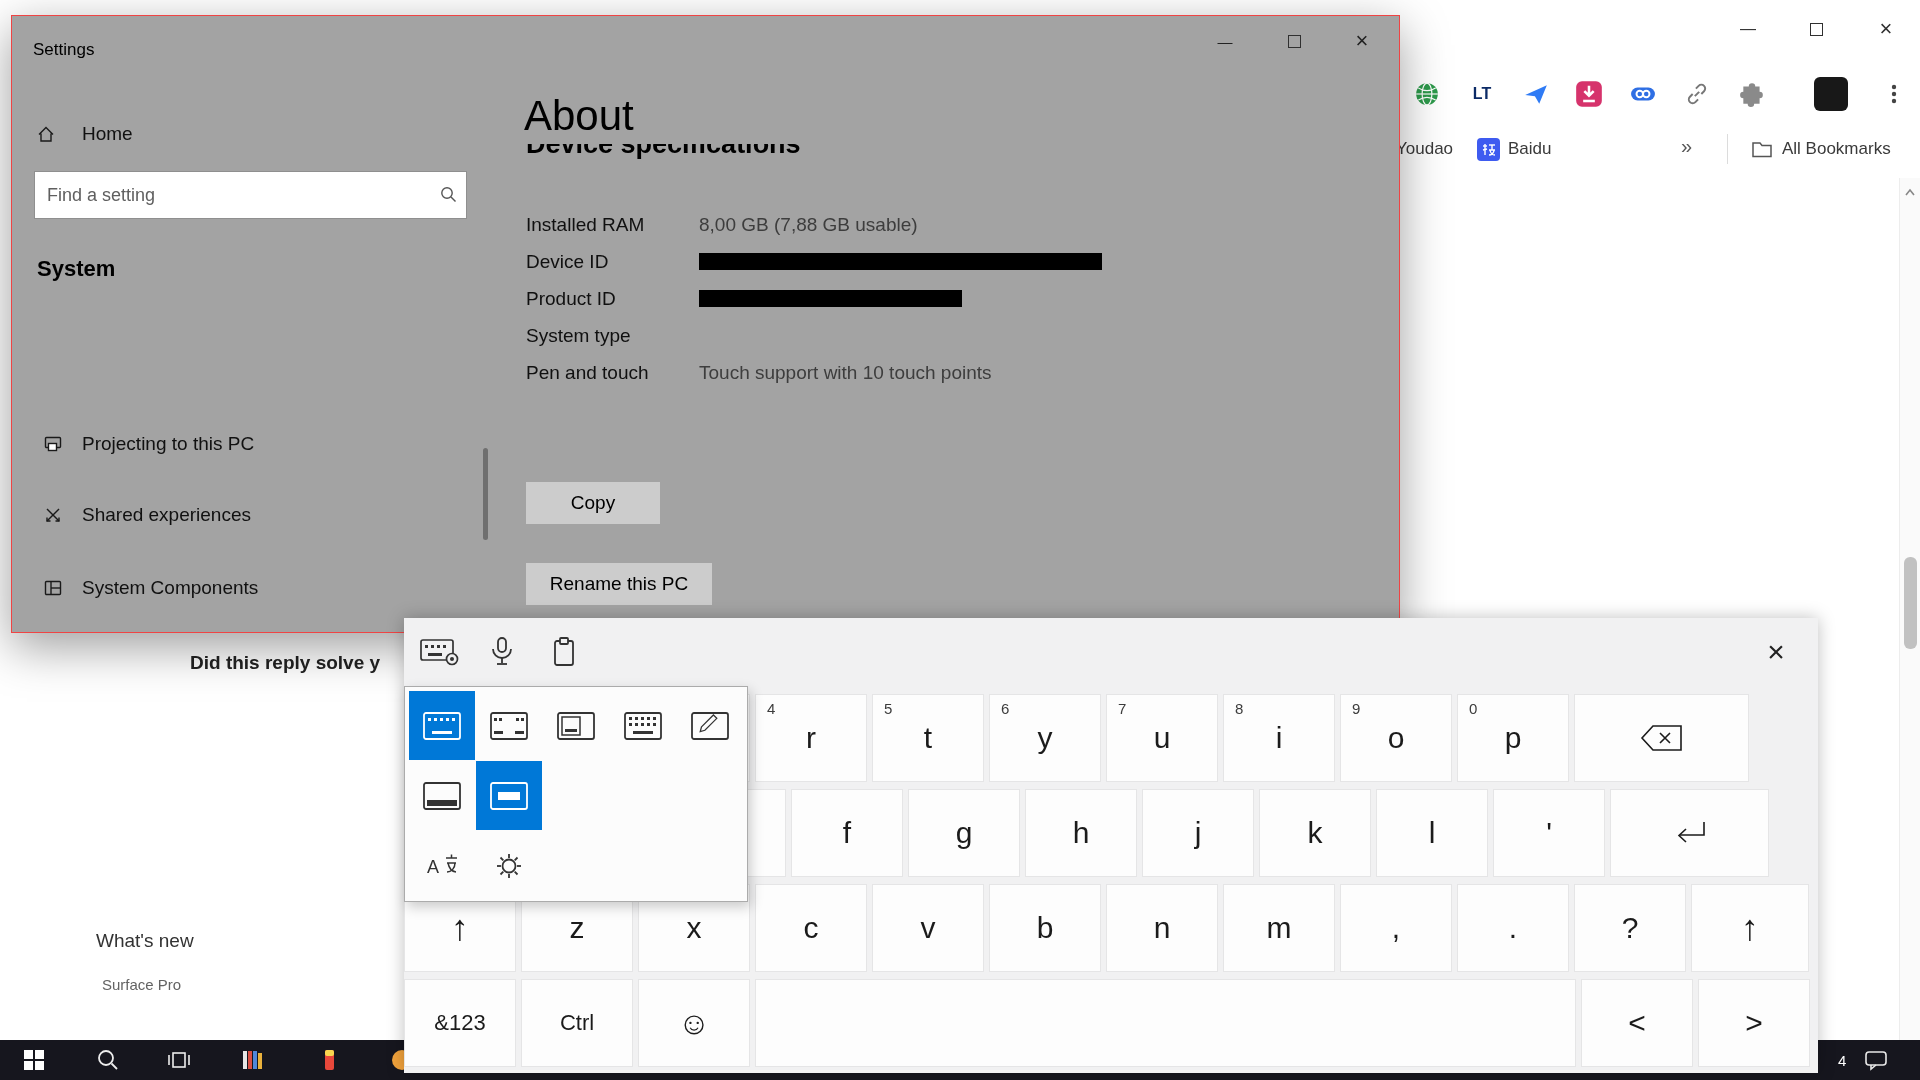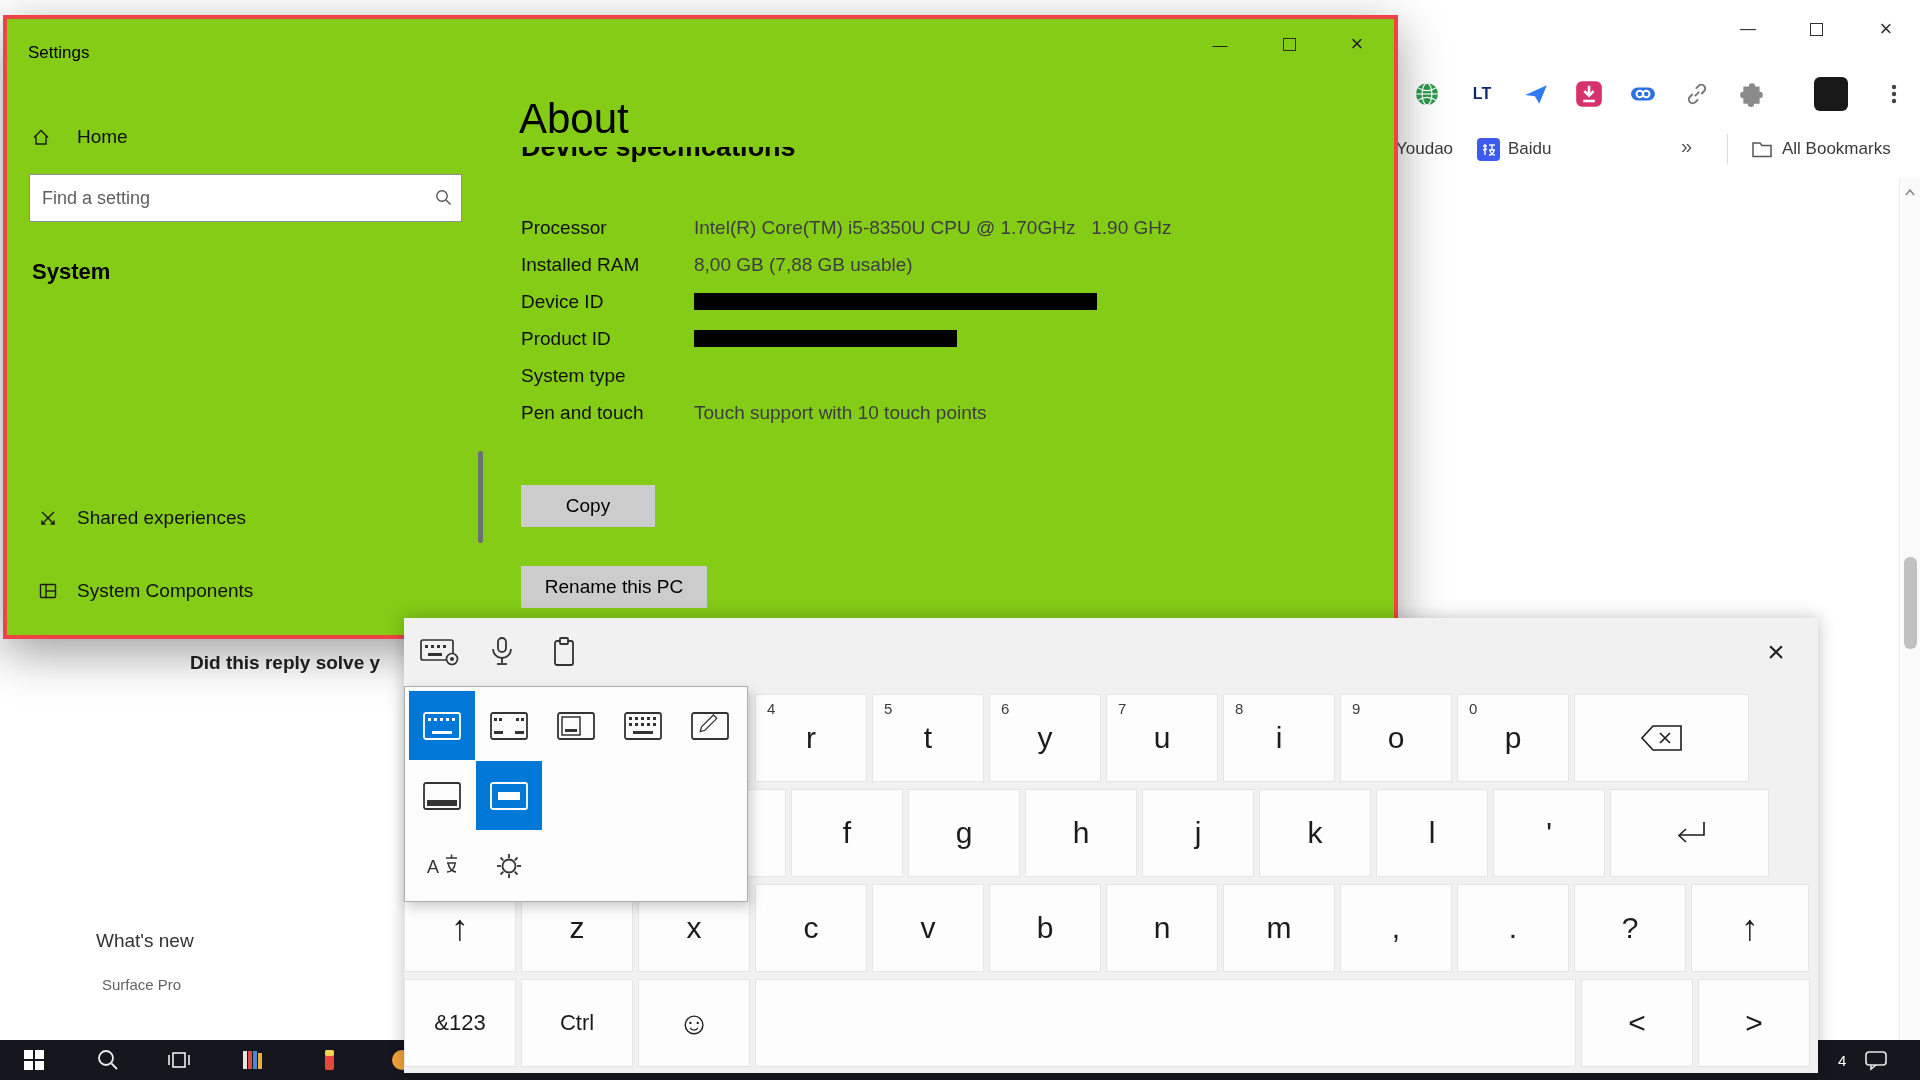--- a/index.html
+++ b/index.html
@@ -25,21 +25,21 @@
   .pg-reply{position:absolute;left:190px;top:652px;font-size:19px;font-weight:bold;color:#222;white-space:nowrap;}
   .pg-whatsnew{position:absolute;left:96px;top:930px;font-size:19px;color:#333;}
   .pg-surface{position:absolute;left:102px;top:976px;font-size:15px;color:#636363;}
 
   
   #taskbar{position:absolute;left:0;top:1040px;width:1920px;height:40px;background:#16161e;z-index:20;}
   .tb-btn{position:absolute;top:0;width:48px;height:40px;display:flex;align-items:center;justify-content:center;}
   .tb-clock{position:absolute;top:12px;color:#fff;font-size:15px;}
 
   
-  #settings{position:absolute;left:3px;top:15px;width:1387px;height:616px;background:#84cc16;border:4px solid #ef4444;box-shadow:0 14px 45px rgba(0,0,0,.38);z-index:10;}
+  #settings{position:absolute;left:11px;top:15px;width:1387px;height:616px;background:#a3a3a3;border:1px solid #ef4444;box-shadow:0 14px 45px rgba(0,0,0,.38);z-index:10;}
   .swin-title{position:absolute;left:21px;top:24px;font-size:17px;color:#000;}
   .swin-btn{position:absolute;top:9px;width:48px;height:32px;display:flex;align-items:center;justify-content:center;color:#222;font-size:15px;}
   .home-row{position:absolute;left:24px;top:100px;height:36px;display:flex;align-items:center;}
   .home-label{font-size:19px;color:#111;margin-left:26px;}
   .search-box{position:absolute;left:22px;top:155px;width:431px;height:46px;border:1px solid #8f8f8f;background:#fff;display:flex;align-items:center;}
   .search-input{flex:1;border:none;outline:none;font-size:18px;padding:0 10px 0 12px;font-family:"Liberation Sans",sans-serif;color:#222;background:transparent;}
   .search-input::placeholder{color:#5f5f5f;}
   .search-mag{width:34px;display:flex;align-items:center;justify-content:center;}
   .sec-title{position:absolute;left:25px;top:240px;font-size:22px;font-weight:bold;color:#000;}
   .nav-item{position:absolute;left:0;width:470px;height:52px;display:flex;align-items:center;padding-left:30px;box-sizing:border-box;}
@@ -264,20 +264,31 @@
       <input class="search-input" placeholder="Find a setting" style="">
       <span class="search-mag">
         <svg width="20" height="20" viewBox="0 0 20 20">
             <circle cx="8" cy="8" r="5.2" fill="none" stroke="#555" stroke-width="1.4"></circle>
             <line x1="12" y1="12" x2="16.5" y2="16.5" stroke="#555" stroke-width="1.4"></line>
           </svg>
       </span>
     </div>
     <div class="sec-title">System</div>
 
+    <div class="nav-item" style="top:402px;">
+      <span class="nav-icon">
+          <svg width="20" height="20" viewBox="0 0 20 20">
+            <g fill="none" stroke="#1a1a1a" stroke-width="1.4">
+              <rect x="2.5" y="3.5" width="15" height="10" rx="1"></rect>
+              <rect x="5.5" y="9.5" width="8" height="7" fill="#fff"></rect>
+            </g>
+          </svg>
+        </span>
+      <span class="nav-label">Projecting to this PC</span>
+    </div>
     <div class="nav-item" style="top:473px;">
       <span class="nav-icon">
           <svg width="20" height="20" viewBox="0 0 20 20">
             <g fill="none" stroke="#1a1a1a" stroke-width="1.4">
               <path d="M4 4 L16 16"></path>
               <path d="M12.5 16 H16 V12.5"></path>
               <path d="M16 4 L4 16"></path>
               <path d="M4 12.5 V16 H7.5"></path>
             </g>
           </svg>
@@ -297,24 +308,20 @@
       <span class="nav-label">System Components</span>
     </div>
     <div class="side-scroll"></div>
 
     <div class="about-title">About</div>
     <div class="spec-head-clip">
         <span>Device specifications</span>
       </div>
 
     <div id="specs">
-      <div class="spec-row">
-        <div class="spec-label">Processor</div>
-        <div class="spec-value">Intel(R) Core(TM) i5-8350U CPU @ 1.70GHz&nbsp;&nbsp; 1.90 GHz</div>
-      </div>
       <div class="spec-row">
         <div class="spec-label">Installed RAM</div>
         <div class="spec-value">8,00 GB (7,88 GB usable)</div>
       </div>
       <div class="spec-row">
         <div class="spec-label">Device ID</div>
         <div class="redact" style="width:403px;"></div>
       </div>
       <div class="spec-row">
         <div class="spec-label">Product ID</div>

